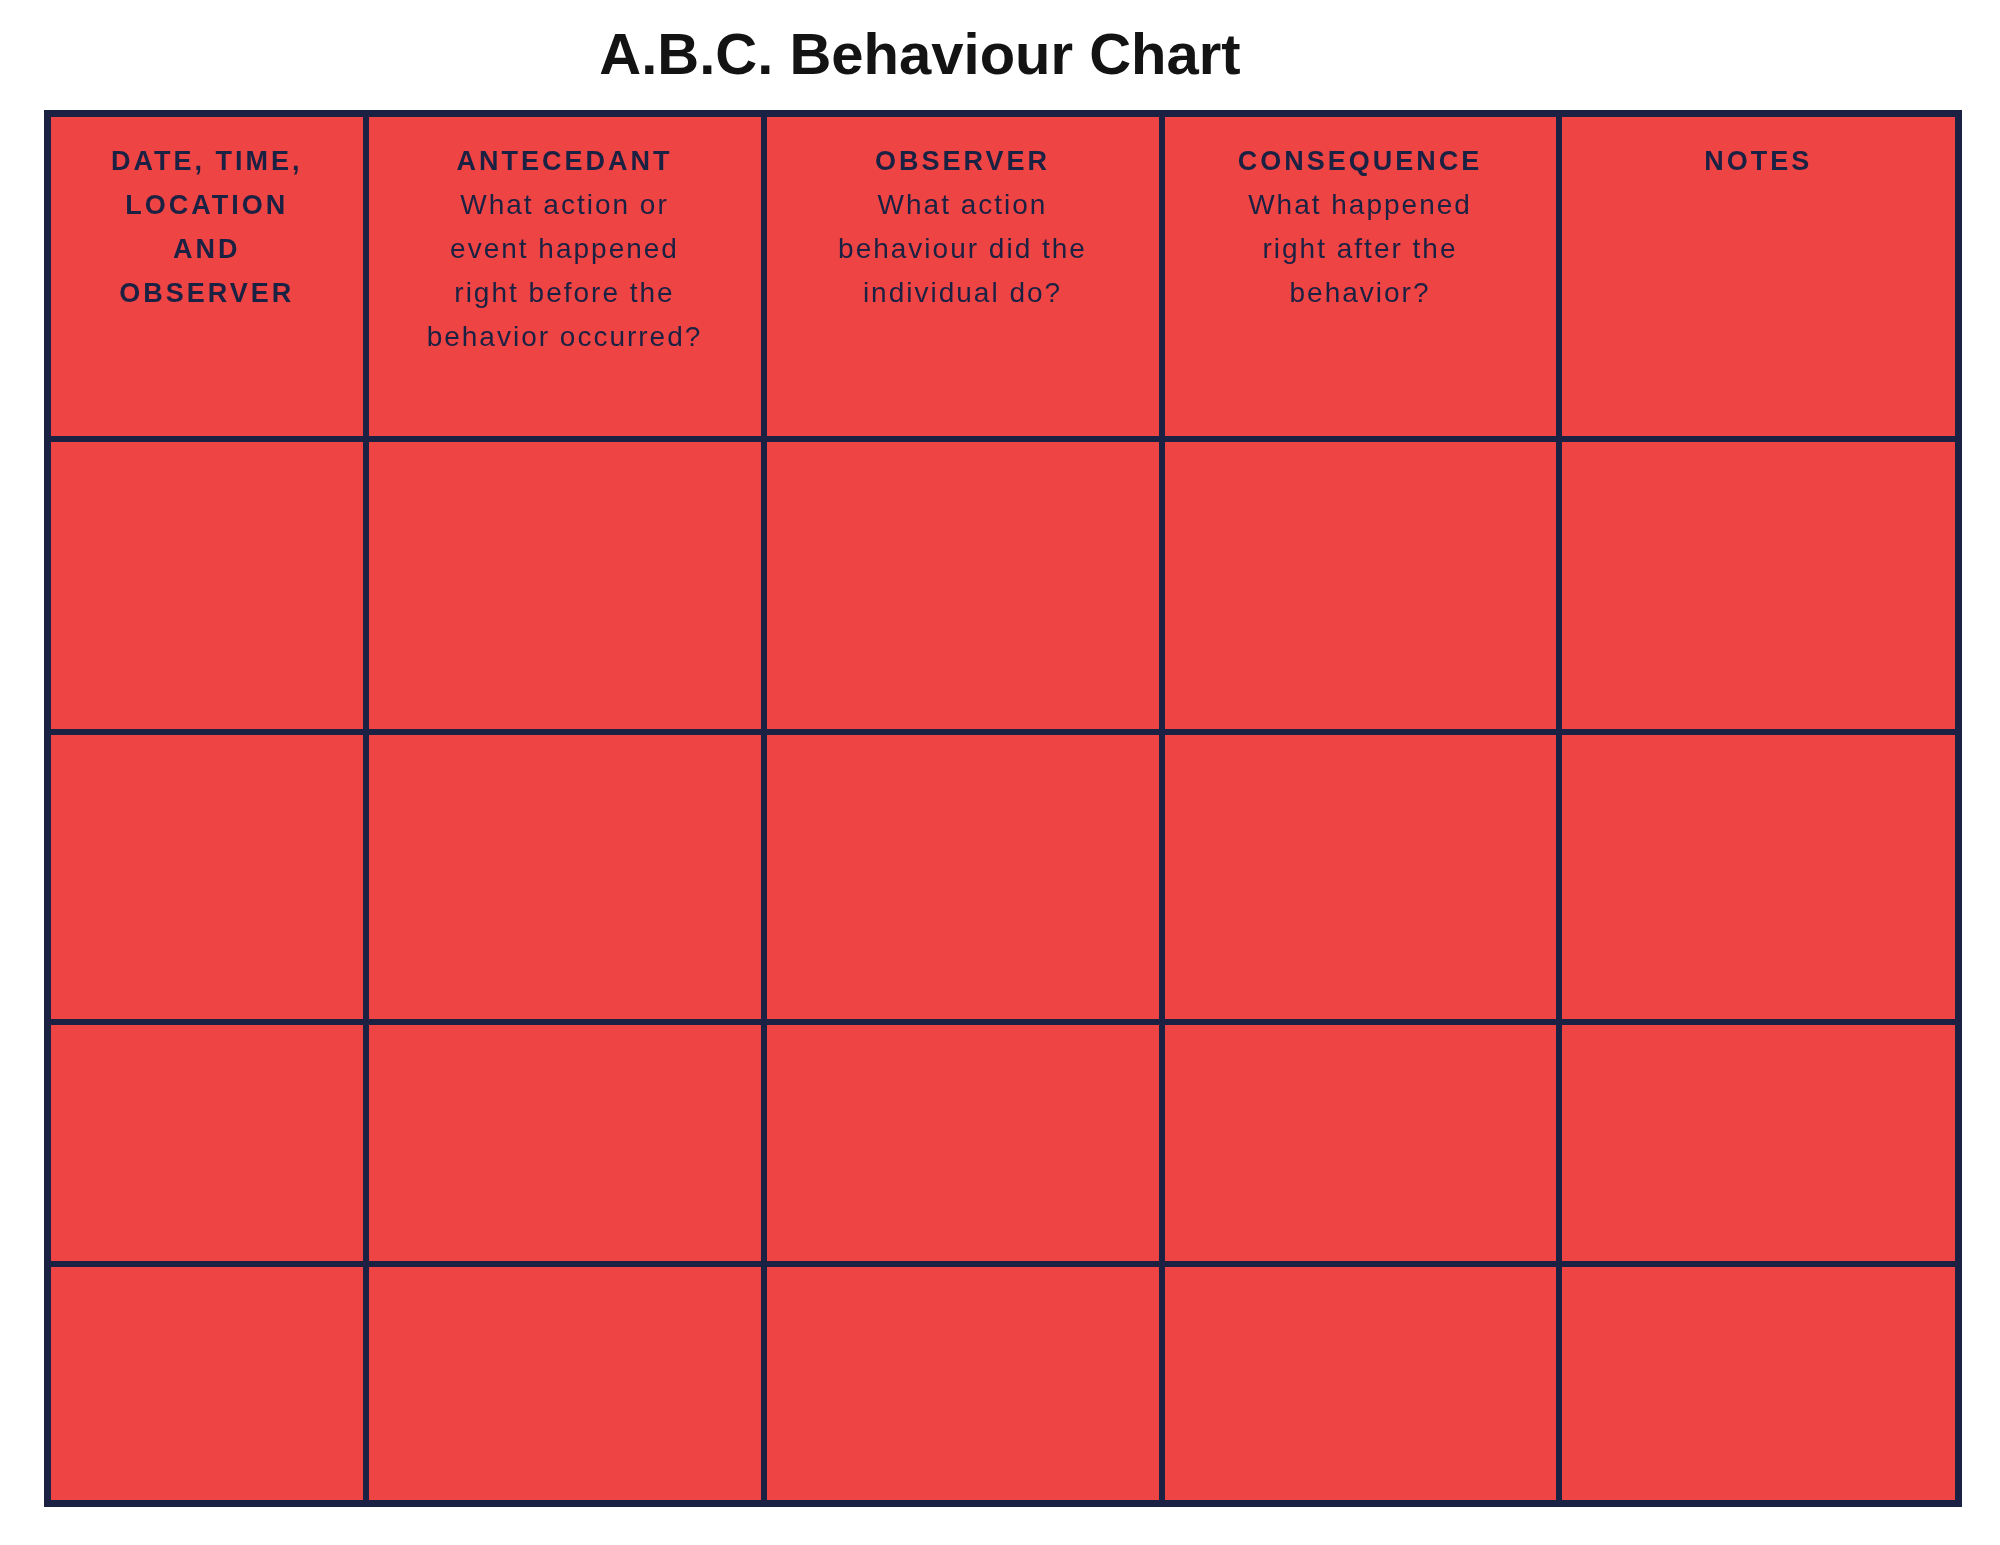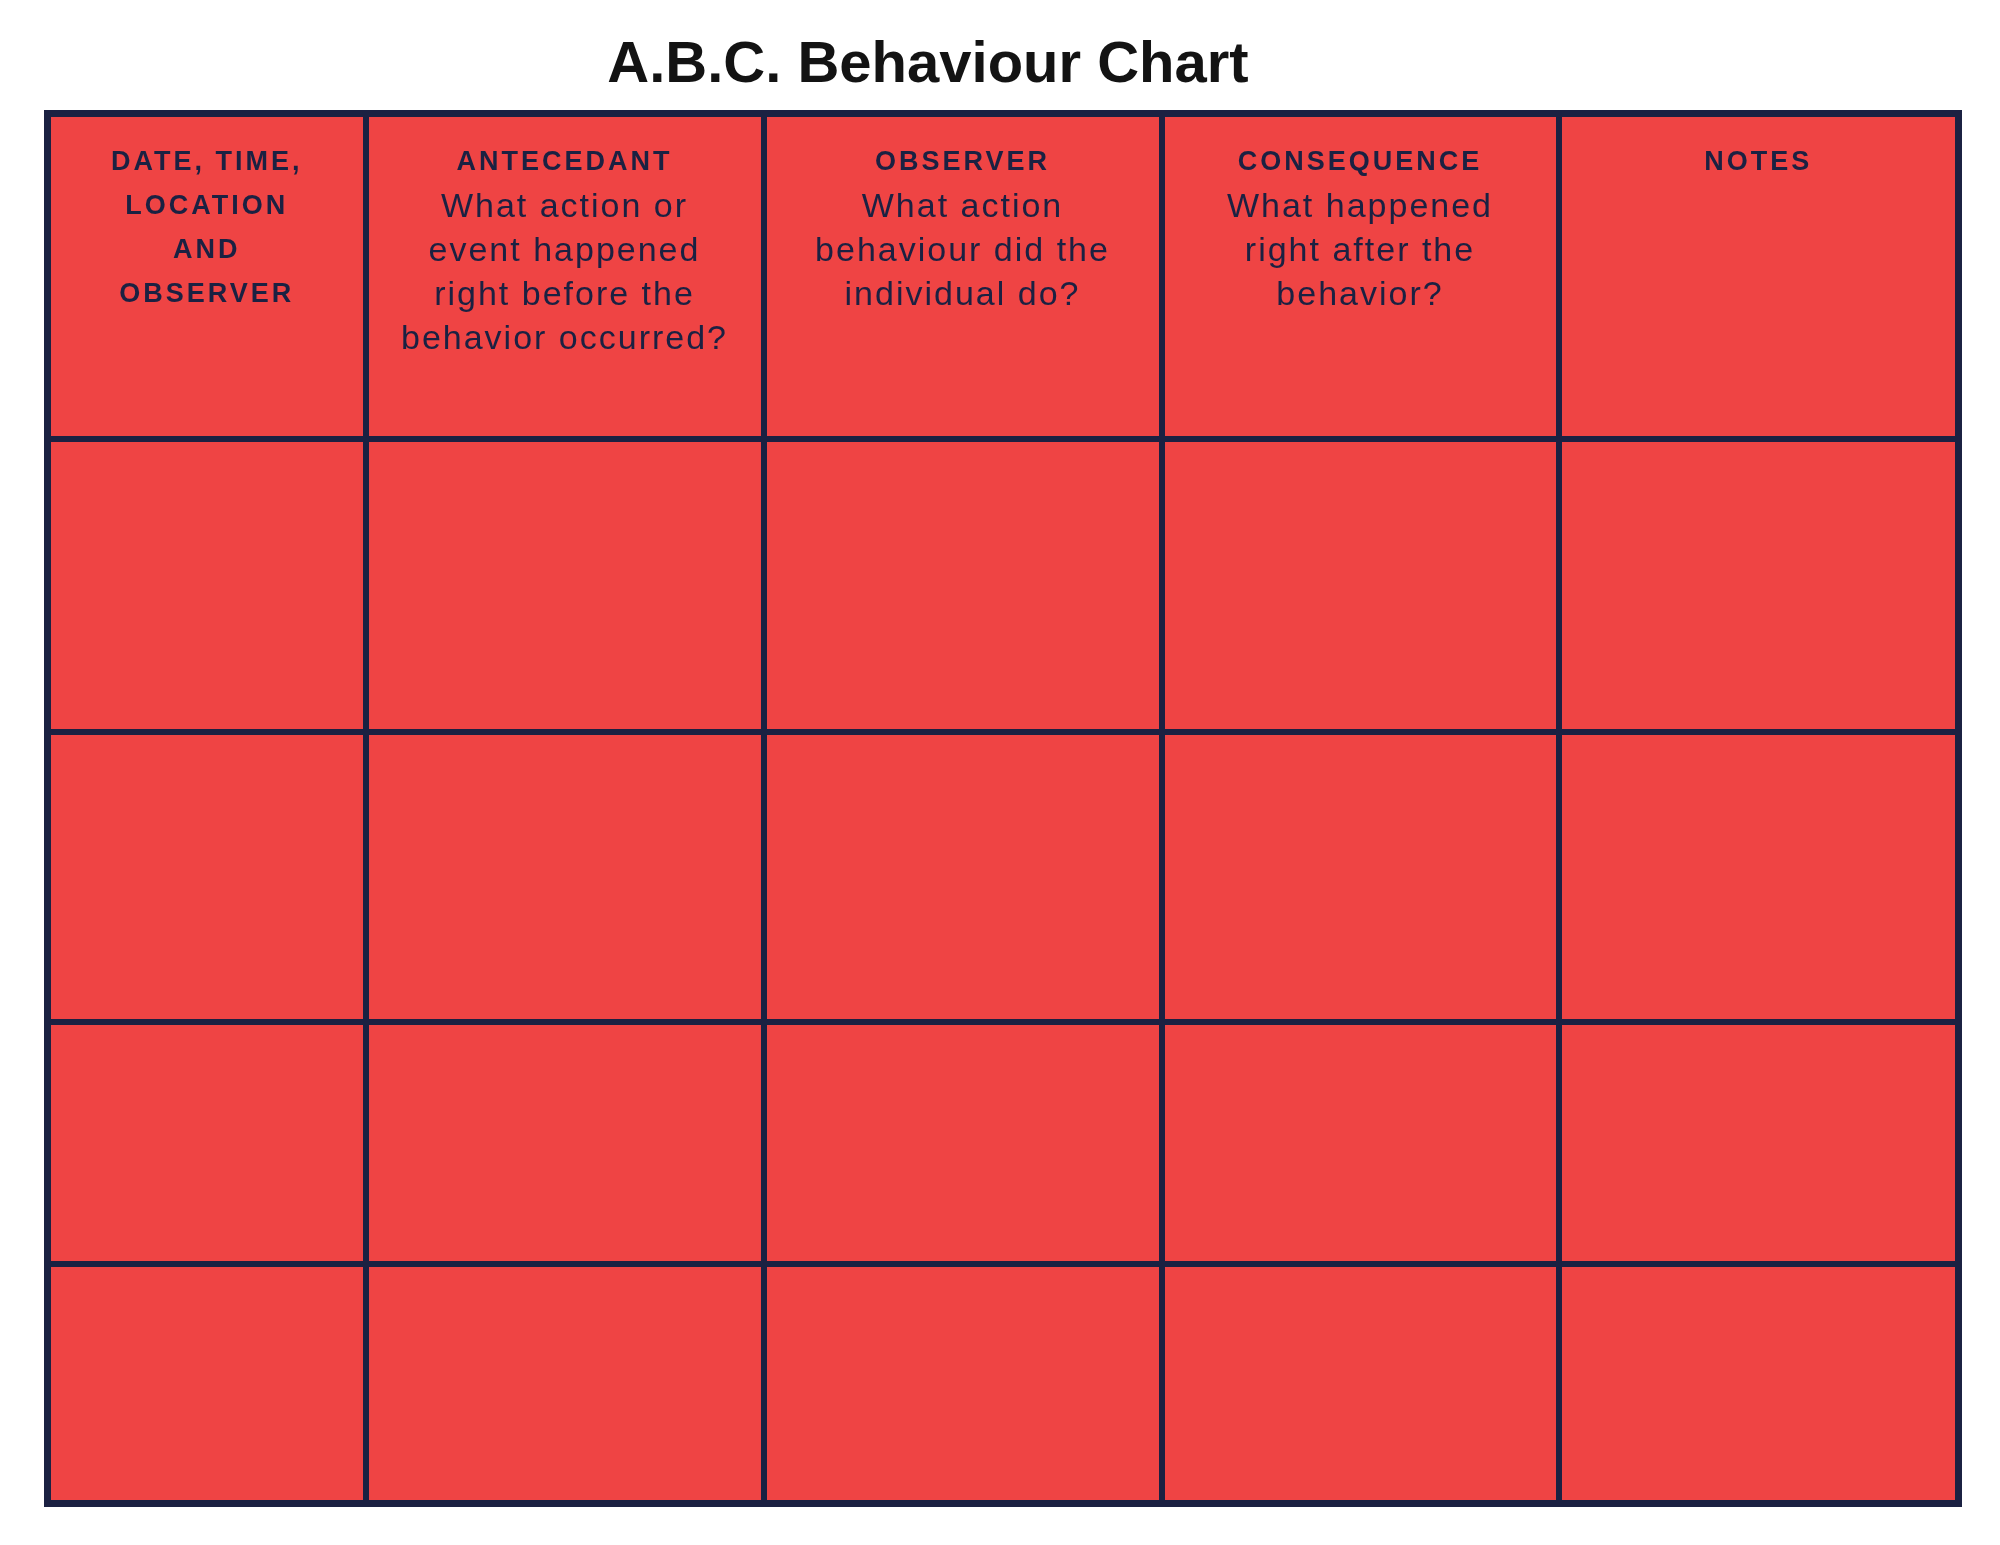--- a/index.html
+++ b/index.html
@@ -12,21 +12,21 @@
     background: var(--bg, #ffffff);
     font-family: "Liberation Sans", sans-serif;
     position: relative;
     overflow: hidden;
   }
   .page-title {
     position: absolute;
     top: 18px;
     left: 0;
     width: 1832px;
-    margin: 12px;
+    margin: 4px;
     text-align: center;
     font-size: 58px;
     line-height: 64px;
     font-weight: 700;
     letter-spacing: 0px;
     color: var(--title-color, #131313);
   }
   table.abc {
     position: absolute;
     left: 44px;
@@ -50,21 +50,21 @@
   }
   .col-title {
     font-size: 27px;
     font-weight: 700;
     letter-spacing: 3px;
     line-height: 44px;
     color: var(--navy, #1b2142);
     white-space: pre-line;
   }
   .col-desc {
-    font-size: 34px;
+    font-size: 28px;
     font-weight: 400;
     letter-spacing: 2px;
     line-height: 44px;
     color: var(--navy, #1b2142);
     white-space: pre-line;
   }
   tr.header-row { height: 325px; }
   tr.row-1 { height: 293px; }
   tr.row-2 { height: 290px; }
   tr.row-3 { height: 242px; }

